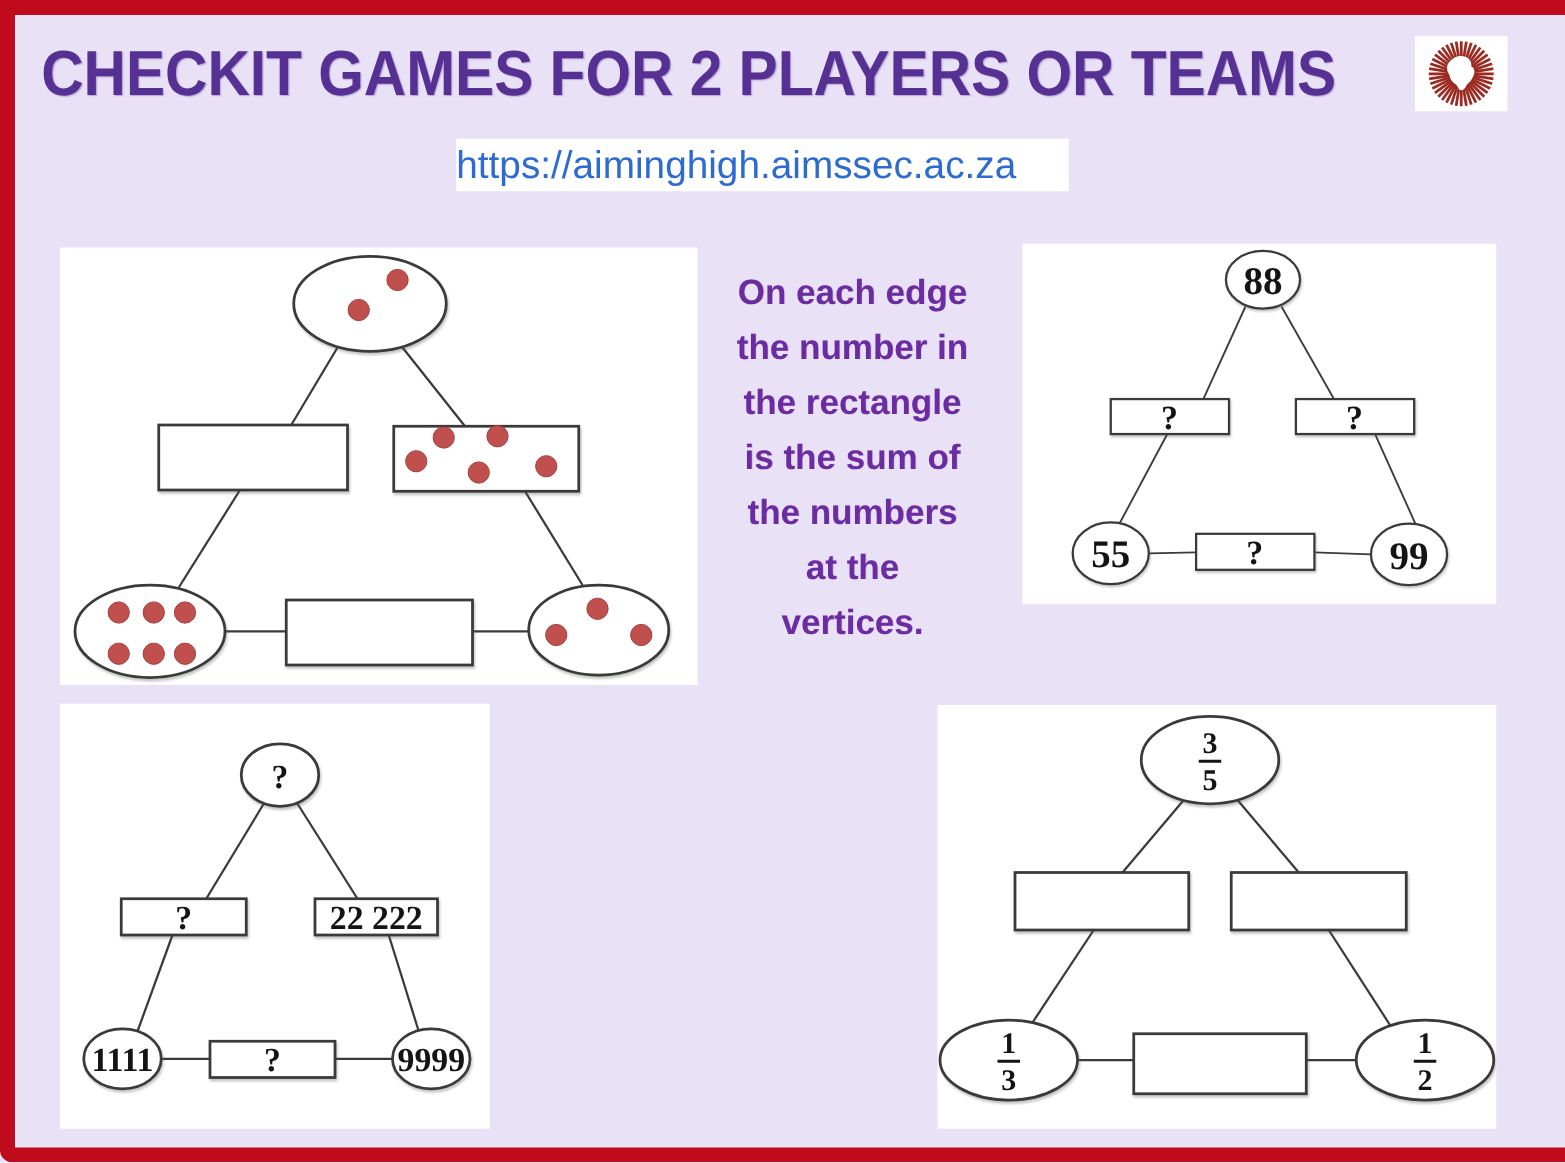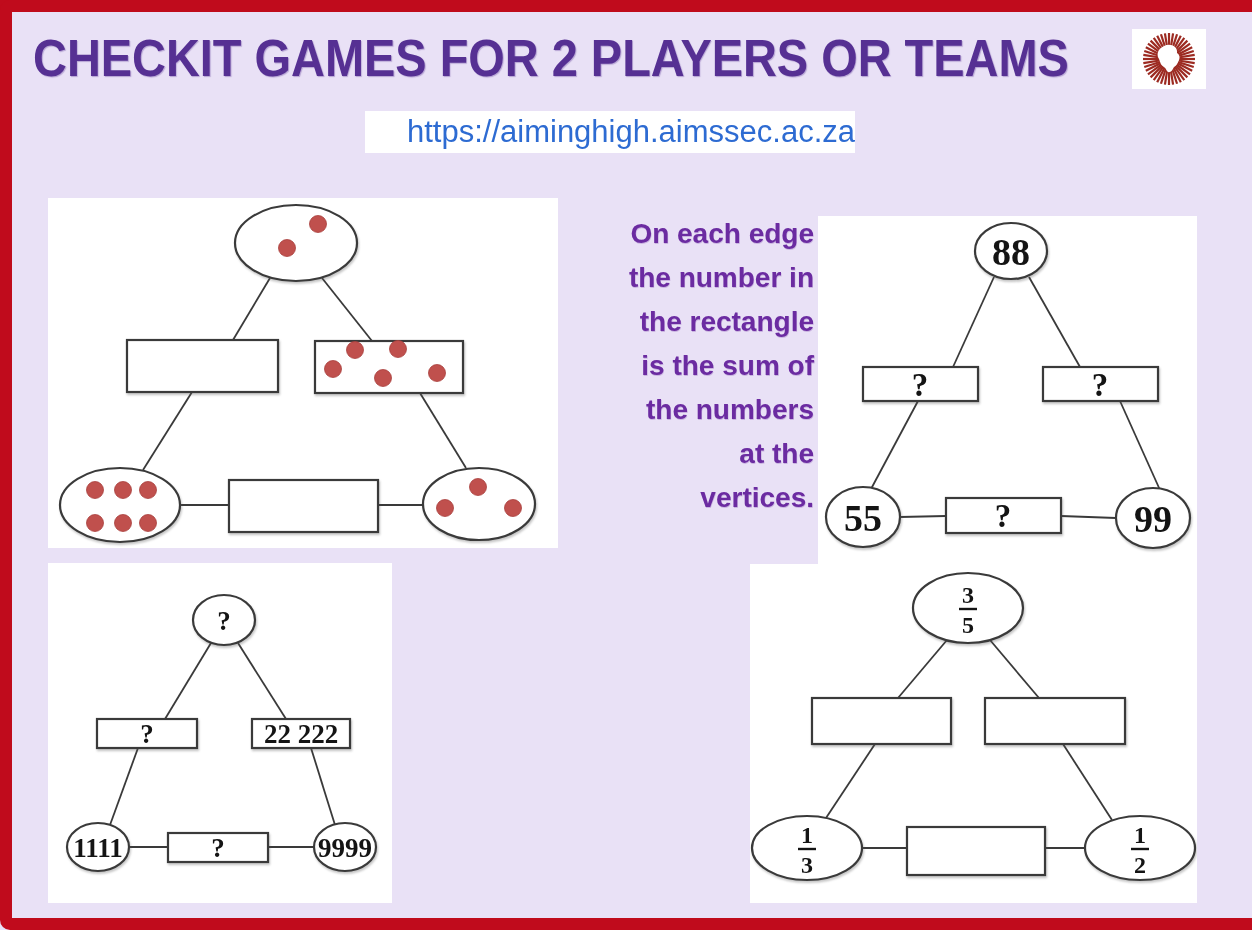--- a/index.html
+++ b/index.html
@@ -31,46 +31,46 @@
   }
   .logo-box{
     position:absolute;left:1132px;top:29px;width:74px;height:60px;
     background:#fff;
   }
   .url-box{
     position:absolute;left:365px;top:111px;width:490px;height:42px;
     background:#fff;
     color:var(--url-blue,#2d6bd2);
     font-size:31px;line-height:42px;font-weight:normal;
-    text-align:right;white-space:nowrap;
+    text-align:left;white-space:nowrap;
   }
   .panel{
     position:absolute;background:var(--panel-white,#ffffff);
   }
   .panel-a{left:48px;top:198px;width:510px;height:350px;}
-  .panel-b{left:818px;top:216px;width:379px;height:350px;}
+  .panel-b{left:818px;top:195px;width:379px;height:288px;}
   .panel-c{left:48px;top:563px;width:344px;height:340px;}
   .panel-d{left:750px;top:564px;width:447px;height:339px;}
   .panel svg{display:block;width:100%;height:100%;}
   .shape{
     fill:#fff;stroke:var(--shape-stroke,#3a3a3a);stroke-width:2.2;
     filter:drop-shadow(1.5px 2px 1px rgba(90,90,90,0.35));
   }
   .edge-line{stroke:var(--shape-stroke,#3a3a3a);stroke-width:1.8;fill:none;}
   .num{
     font-family:"Liberation Serif",serif;font-weight:bold;fill:#141414;
     text-anchor:middle;dominant-baseline:central;
   }
   .fs40{font-size:38px;} .fs34{font-size:33px;} .fs28{font-size:27px;} .fs24{font-size:24px;}
   .frac-bar{stroke:#141414;stroke-width:2.4;}
   .dot{fill:var(--dot-red,#c0504d);stroke:#a83f3c;stroke-width:0.8;}
   .instruction{
     position:absolute;
     color:var(--instruction-purple,#6b2ba1);
-    font-weight:bold;text-align:right;white-space:pre-line;
+    font-weight:bold;text-align:center;white-space:pre-line;
     text-shadow:0.5px 0.5px 0.5px rgba(107,43,161,0.25);
   }
   .instr-top{left:550px;top:212px;width:264px;font-size:28px;line-height:44px;}
   .instr-bottom{left:398px;top:606px;width:360px;font-size:29px;line-height:44px;}
   .ray{stroke:#9c2a21;stroke-width:2.2;}
   .africa{fill:#fff;}
 </style>
 </head>
 <body>
 

